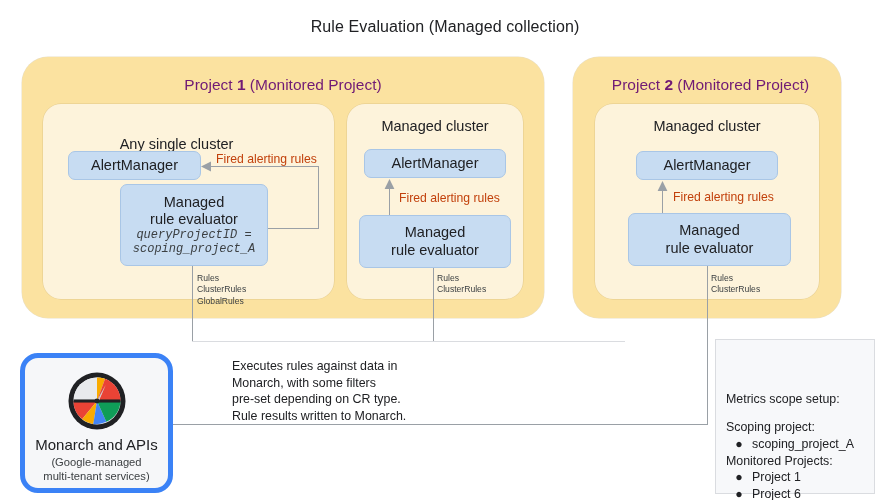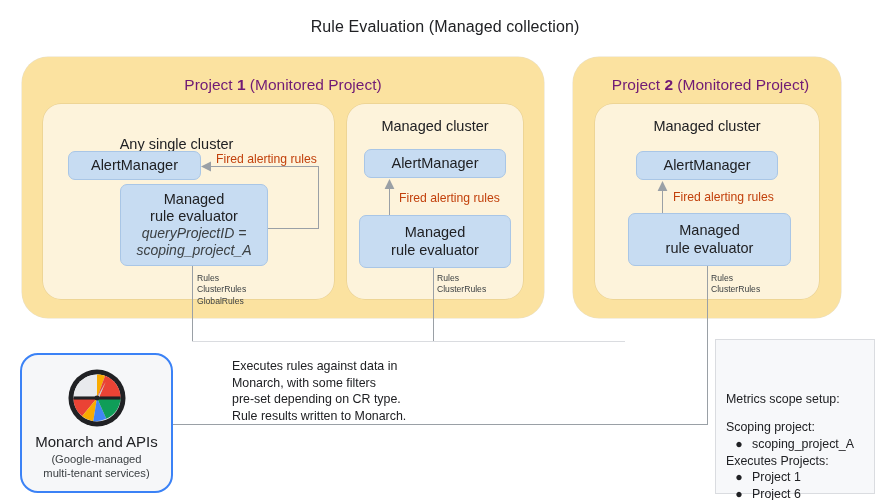--- a/index.html
+++ b/index.html
@@ -68,24 +68,25 @@
     border-radius: 7px;
     display: flex;
     flex-direction: column;
     align-items: center;
     justify-content: center;
     text-align: right;
     box-sizing: border-box;
   }
   .comp-line { font-size: 14.5px; color: #202124; line-height: 1.18; }
   .comp-sub {
-    font-size: 14px;
+    font-size: 12px;
     font-style: italic;
     color: #3c4043;
     line-height: 1.2;
+    font-family: Liberation Mono, monospace;
   }
 
   
   .edge-label {
     font-size: 12.2px;
     color: #c2410c;
     white-space: nowrap;
   }
   .rules-label {
     font-size: 8.6px;
@@ -94,21 +95,21 @@
     white-space: nowrap;
   }
 
   
   .vline { background: #9aa0a6; width: 1px; }
   .hline { background: #9aa0a6; height: 1px; }
 
   
   #monarch-box {
     background: #f6f7f9;
-    border: 2px solid #3b82f6;
+    border: 5px solid #3b82f6;
     border-radius: 18px;
     display: flex;
     flex-direction: column;
     align-items: center;
     box-sizing: border-box;
   }
   #monarch-title { font-size: 15px; color: #202124; margin-top: 4px; }
   #monarch-sub {
     font-size: 11.2px; color: #3c4043; text-align: center;
     line-height: 1.25; margin-top: 2px;
@@ -270,21 +271,21 @@
 
   <div class="abs" id="scope-panel" style="left:715px; top:339px; width:160px; height:155px;"></div>
   <div class="abs" style="left:726px; top:345px; width:150px;margin-top:46px;">
     <div class="scope-line">Metrics scope setup:</div>
     <div class="scope-gap"></div>
     <div class="scope-line">Scoping project:</div>
     <div class="scope-bullet">
       <span class="dot">●</span>
       <span>scoping_project_A</span>
     </div>
-    <div class="scope-line">Executes Projects:</div>
+    <div class="scope-line">Monitored Projects:</div>
     <div class="scope-bullet">
       <span class="dot">●</span>
       <span>Project 1</span>
     </div>
     <div class="scope-bullet">
       <span class="dot">●</span>
       <span>Project 6</span>
     </div>
   </div>
 

